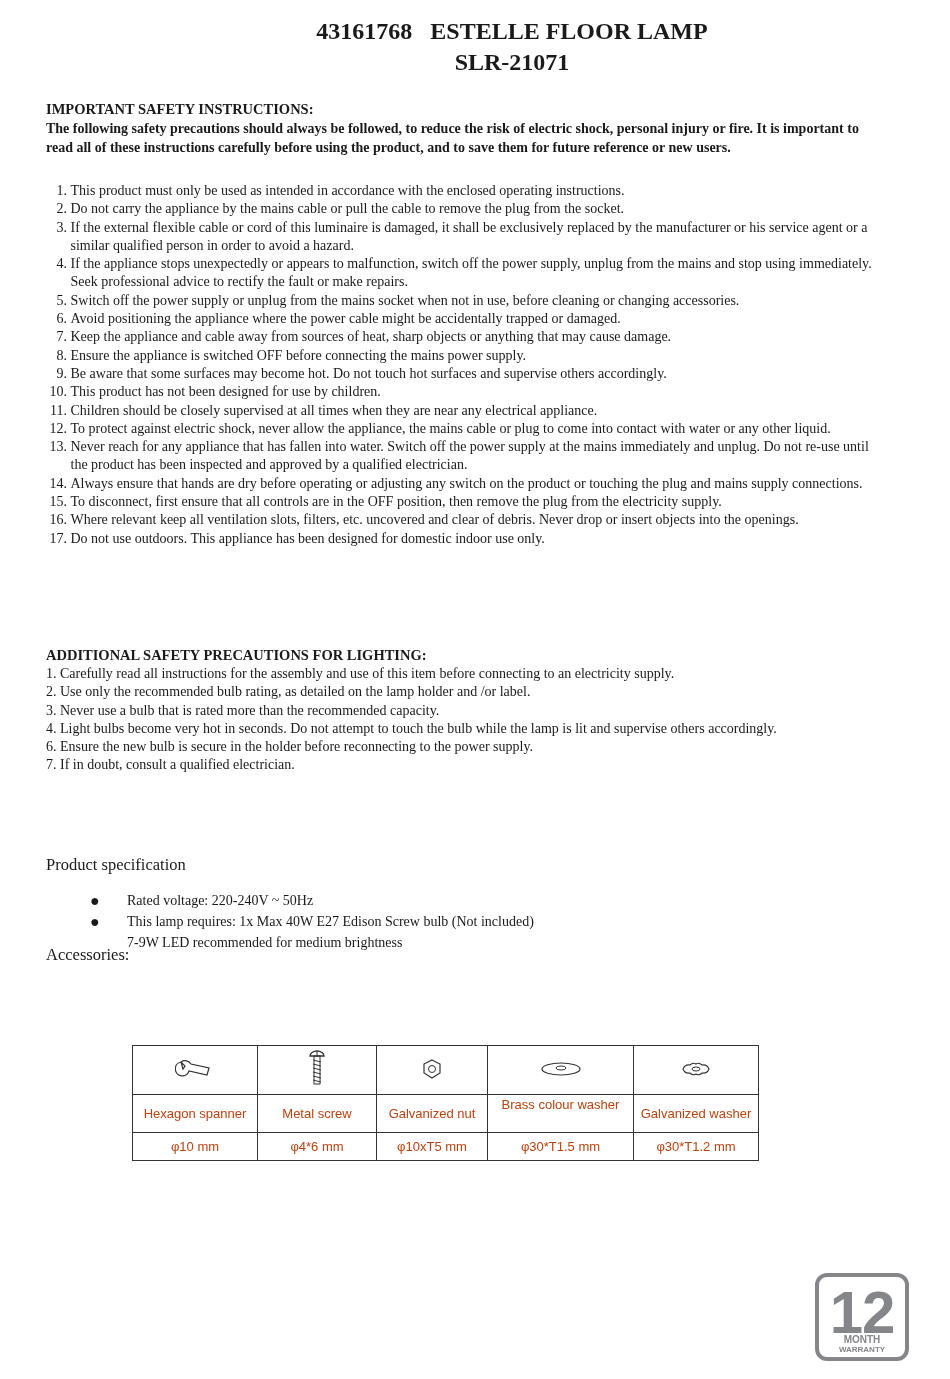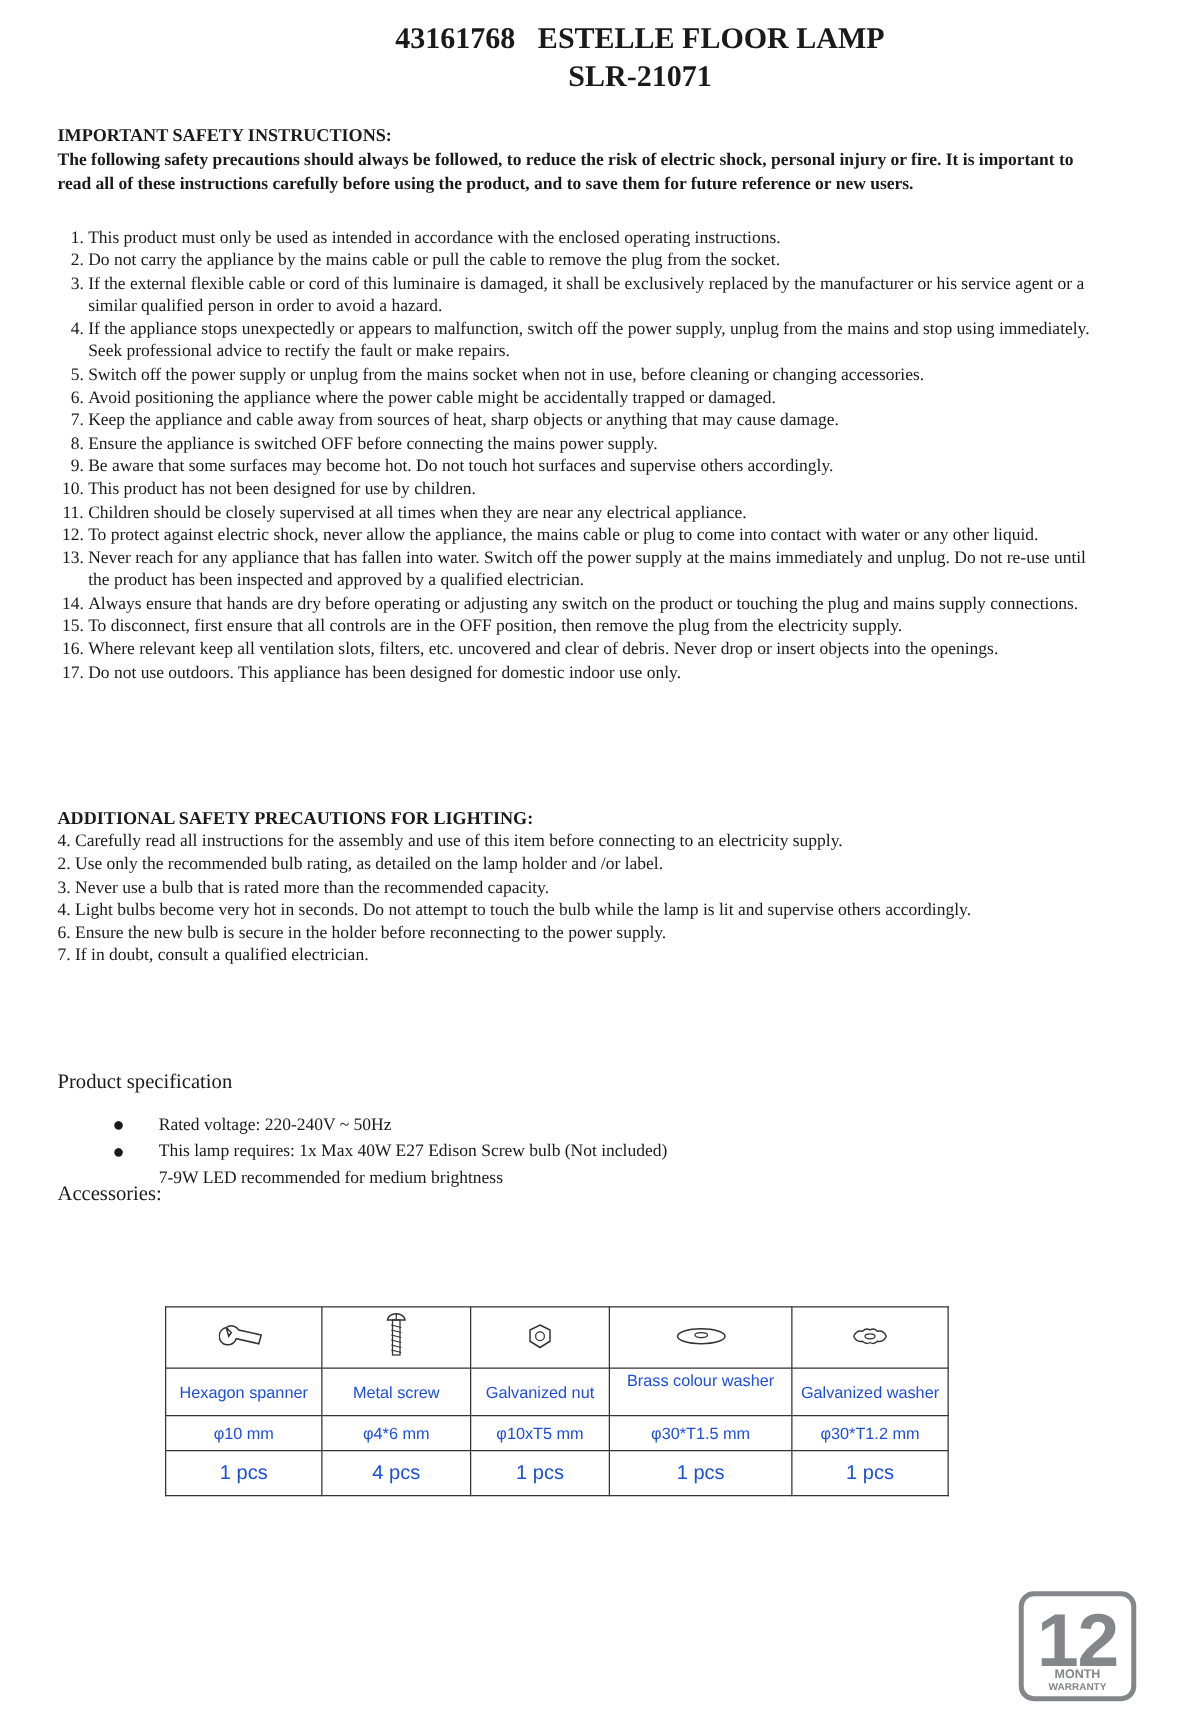--- a/index.html
+++ b/index.html
@@ -15,21 +15,21 @@
   .list { position: absolute; left: 46px; width: 840px; font-size: 14px; line-height: 18.3px; margin: 0; padding: 0; }
   .list .item { display: flex; }
   .list .num { width: 21px; text-align: right; flex: none; }
   .list .txt { flex: 1; padding-left: 0; }
   .list2 { position: absolute; left: 46px; top: 665px; width: 830px; font-size: 14px; line-height: 18.3px; }
   .h2 { position: absolute; left: 46px; font-weight: normal; font-size: 16.5px; }
   .spec { position: absolute; left: 90px; font-size: 14px; line-height: 21px; }
   .spec .row { display: flex; }
   .spec .bullet { width: 37px; font-size: 16px; }
   table.acc { position: absolute; left: 132px; top: 1045px; border-collapse: collapse;
-              font-family: "Liberation Sans", sans-serif; font-size: 13px; color: #1d4ed8; }
+              font-family: "Liberation Sans", sans-serif; font-size: 13px; color: #c2410c; }
   table.acc td { border: 1px solid #333; text-align: center; padding: 0; }
   .r-icon td { height: 48px; }
   .r-name td { height: 35px; }
   .r-size td { height: 27px; }
   .r-qty td { height: 35px; font-size: 16px; }
   .warranty { position: absolute; left: 815px; top: 1273px; width: 86px; height: 80px;
               border: 4px solid #85868a; border-radius: 12px; text-align: center;
               font-family: "Liberation Sans", sans-serif; color: #85868a; }
   .w-num { font-size: 60px; font-weight: bold; line-height: 44px; margin-top: 14px; letter-spacing: -1px; }
   .w-l1 { font-size: 10px; font-weight: bold; line-height: 10px; }
@@ -59,21 +59,21 @@
   <div class="item"><span class="num">12.</span>&nbsp;<span class="txt">To protect against electric shock, never allow the appliance, the mains cable or plug to come into contact with water or any other liquid.</span></div>
   <div class="item"><span class="num">13.</span>&nbsp;<span class="txt">Never reach for any appliance that has fallen into water. Switch off the power supply at the mains immediately and unplug. Do not re-use until the product has been inspected and approved by a qualified electrician.</span></div>
   <div class="item"><span class="num">14.</span>&nbsp;<span class="txt">Always ensure that hands are dry before operating or adjusting any switch on the product or touching the plug and mains supply connections.</span></div>
   <div class="item"><span class="num">15.</span>&nbsp;<span class="txt">To disconnect, first ensure that all controls are in the OFF position, then remove the plug from the electricity supply.</span></div>
   <div class="item"><span class="num">16.</span>&nbsp;<span class="txt">Where relevant keep all ventilation slots, filters, etc. uncovered and clear of debris. Never drop or insert objects into the openings.</span></div>
   <div class="item"><span class="num">17.</span>&nbsp;<span class="txt">Do not use outdoors. This appliance has been designed for domestic indoor use only.</span></div>
 </div>
 
 <div class="sec-head" style="top:647px;">ADDITIONAL SAFETY PRECAUTIONS FOR LIGHTING:</div>
 <div class="list2">
-  <div>4. Carefully read all instructions for the assembly and use of this item before connecting to an electricity supply.</div>
+  <div>1. Carefully read all instructions for the assembly and use of this item before connecting to an electricity supply.</div>
   <div>2. Use only the recommended bulb rating, as detailed on the lamp holder and /or label.</div>
   <div>3. Never use a bulb that is rated more than the recommended capacity.</div>
   <div>4. Light bulbs become very hot in seconds. Do not attempt to touch the bulb while the lamp is lit and supervise others accordingly.</div>
   <div>6. Ensure the new bulb is secure in the holder before reconnecting to the power supply.</div>
   <div>7. If in doubt, consult a qualified electrician.</div>
 </div>
 
 <div class="h2" style="top:855px;">Product specification</div>
 <div class="spec" style="top:890px;">
   <div class="row">
@@ -134,27 +134,20 @@
     <td style="vertical-align:top;padding-top:2px;">Brass colour washer</td>
     <td>Galvanized washer</td>
   </tr>
   <tr class="r-size">
     <td>φ10 mm</td>
     <td>φ4*6 mm</td>
     <td>φ10xT5 mm</td>
     <td>φ30*T1.5 mm</td>
     <td>φ30*T1.2 mm</td>
   </tr>
-  <tr class="r-qty">
-    <td>1 pcs</td>
-    <td>4 pcs</td>
-    <td>1 pcs</td>
-    <td>1 pcs</td>
-    <td>1 pcs</td>
-  </tr>
 </tbody>
   </table>
 
 <div class="warranty">
   <div class="w-num">12</div>
   <div class="w-l1">MONTH</div>
   <div class="w-l2">WARRANTY</div>
 </div>
 
 </body></html>

